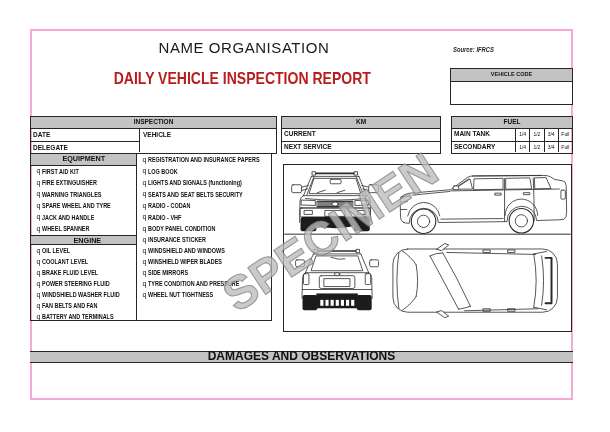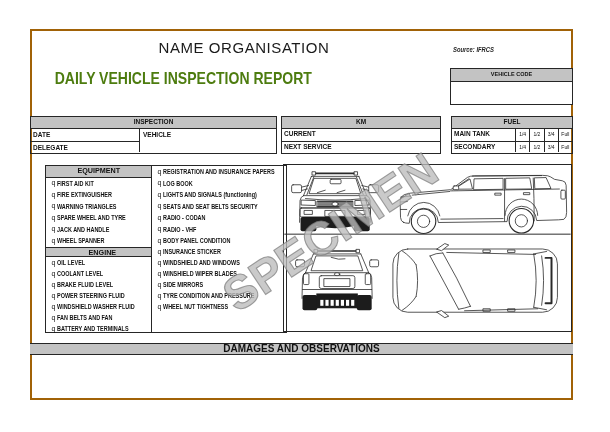--- a/index.html
+++ b/index.html
@@ -1,26 +1,26 @@
 <!DOCTYPE html>
 <html><head>
 <meta charset="utf-8">
 <style>
   * { margin:0; padding:0; box-sizing:border-box; }
   html,body { width:610px; height:432px; background:#ffffff; overflow:hidden;
     font-family:"Liberation Sans", sans-serif; color:#111; }
   .page { position:absolute; left:30px; top:29px; width:543px; height:371px;
-    border:2px solid #a16207; background:#fff; }
+    border:2px solid #f9a8d4; background:#fff; }
   .cond { display:inline-block; transform:scaleX(0.78); transform-origin:0 50%; white-space:nowrap; }
   .cond-c { display:inline-block; transform:scaleX(0.9); transform-origin:50% 50%; white-space:nowrap; }
   
   .org-name { position:absolute; left:0; top:8px; width:424px; text-align:center;
     font-size:15px; letter-spacing:.55px; color:#1a1a1a; }
-  .doc-title { position:absolute; left:0; top:38px; width:420px; text-align:left;
-    font-size:16.5px; font-weight:bold; color:#4d7c0f; }
+  .doc-title { position:absolute; left:0; top:38px; width:420px; text-align:center;
+    font-size:16.5px; font-weight:bold; color:#b91c1c; }
   .doc-title span { display:inline-block; transform:scaleX(0.85); transform-origin:50% 50%; white-space:nowrap; }
   .source-note { position:absolute; left:421px; top:15px; font-size:6.5px;
     font-style:italic; font-weight:bold; color:#222; }
   .source-note span { display:inline-block; transform:scaleX(0.9); transform-origin:0 50%; }
   .vcode { position:absolute; left:418px; top:37px; width:123px; }
   .vcode-header { height:14px; border:1.5px solid #262626; background:#c3c3c3;
     font-size:5.5px; font-weight:bold; text-align:center; line-height:11.5px; }
   .vcode-body { height:23px; border:1.5px solid #262626; border-top:none; background:#fff; }
   
   .tbl { position:absolute; top:85px; border:1.5px solid #262626; }
@@ -40,42 +40,42 @@
   .km { left:249px; width:160px; height:38px; }
   .fuel { left:419px; width:122px; height:38px; }
   .fuel-row { display:flex; height:11.5px; }
   .fuel-row + .fuel-row { border-top:1px solid #262626; }
   .fuel-label { width:64px; font-size:6.5px; font-weight:bold; line-height:10.5px;
     padding-left:2px; border-right:1px solid #262626; }
   .fuel-cells { display:flex; flex:1; }
   .fuel-cell { flex:1; font-size:5px; text-align:center; line-height:10.5px; }
   .fuel-cell + .fuel-cell { border-left:1px solid #262626; }
   
-  .checklist { position:absolute; left:-2px; top:134px; width:241.5px; height:168px;
-    border:1.5px solid #262626; display:flex;margin-left:15px; }
+  .checklist { position:absolute; left:-2px; top:122px; width:241.5px; height:168px;
+    border:1.5px solid #262626; display:flex; }
   .chk-col { height:100%; }
   .chk-col:first-child { width:106px; border-right:1px solid #262626; }
   .chk-col:last-child { flex:1; }
   .chk-section-header { background:#c3c3c3; border-bottom:1px solid #262626;
     font-size:8px; font-weight:bold; text-align:center; }
   .chk-section:nth-child(1) .chk-section-header { height:11.5px; line-height:10px; }
   .chk-section:nth-child(2) .chk-section-header { height:10.5px; line-height:9px; border-top:1px solid #262626;padding-left:8px; }
   .chk-item { display:flex; align-items:center; }
   .chk-section:nth-child(1) .chk-item { height:11.5px; }
   .chk-section:nth-child(2) .chk-item { height:11px; }
   .chk-box { width:10.5px; padding-left:5.5px; font-size:7px; line-height:8px; flex:none; }
   .chk-label { font-size:7px; font-weight:bold; white-space:nowrap; }
   
   .diagrams { position:absolute; left:251px; top:133px; width:289px; height:168px;
     border:1.5px solid #262626; }
   .diagrams svg { display:block; width:100%; height:100%; }
   
-  .damages-header { position:absolute; left:-2px; top:312px; width:543px; height:11.5px;
+  .damages-header { position:absolute; left:-2px; top:320px; width:543px; height:11.5px;
     border-top:1.5px solid #262626; border-bottom:1.5px solid #262626; background:#c3c3c3;
-    font-size:10px; font-weight:bold; text-align:center; line-height:9px; }
+    font-size:12px; font-weight:bold; text-align:center; line-height:9px; }
   .obs-area { position:absolute; left:0; top:323.5px; width:100%; bottom:0; }
   
   .watermark { position:absolute; left:298px; top:201px; width:0; height:0;
     pointer-events:none; }
   .watermark span { position:absolute; left:0; top:0; transform:translate(-50%,-50%) rotate(-33.5deg);
     font-size:47px; font-weight:bold; letter-spacing:0px; white-space:nowrap;
     color:rgba(187,187,187,.78); -webkit-text-stroke:1.1px rgba(122,122,122,.7); }
 </style>
 </head>
 <body>

